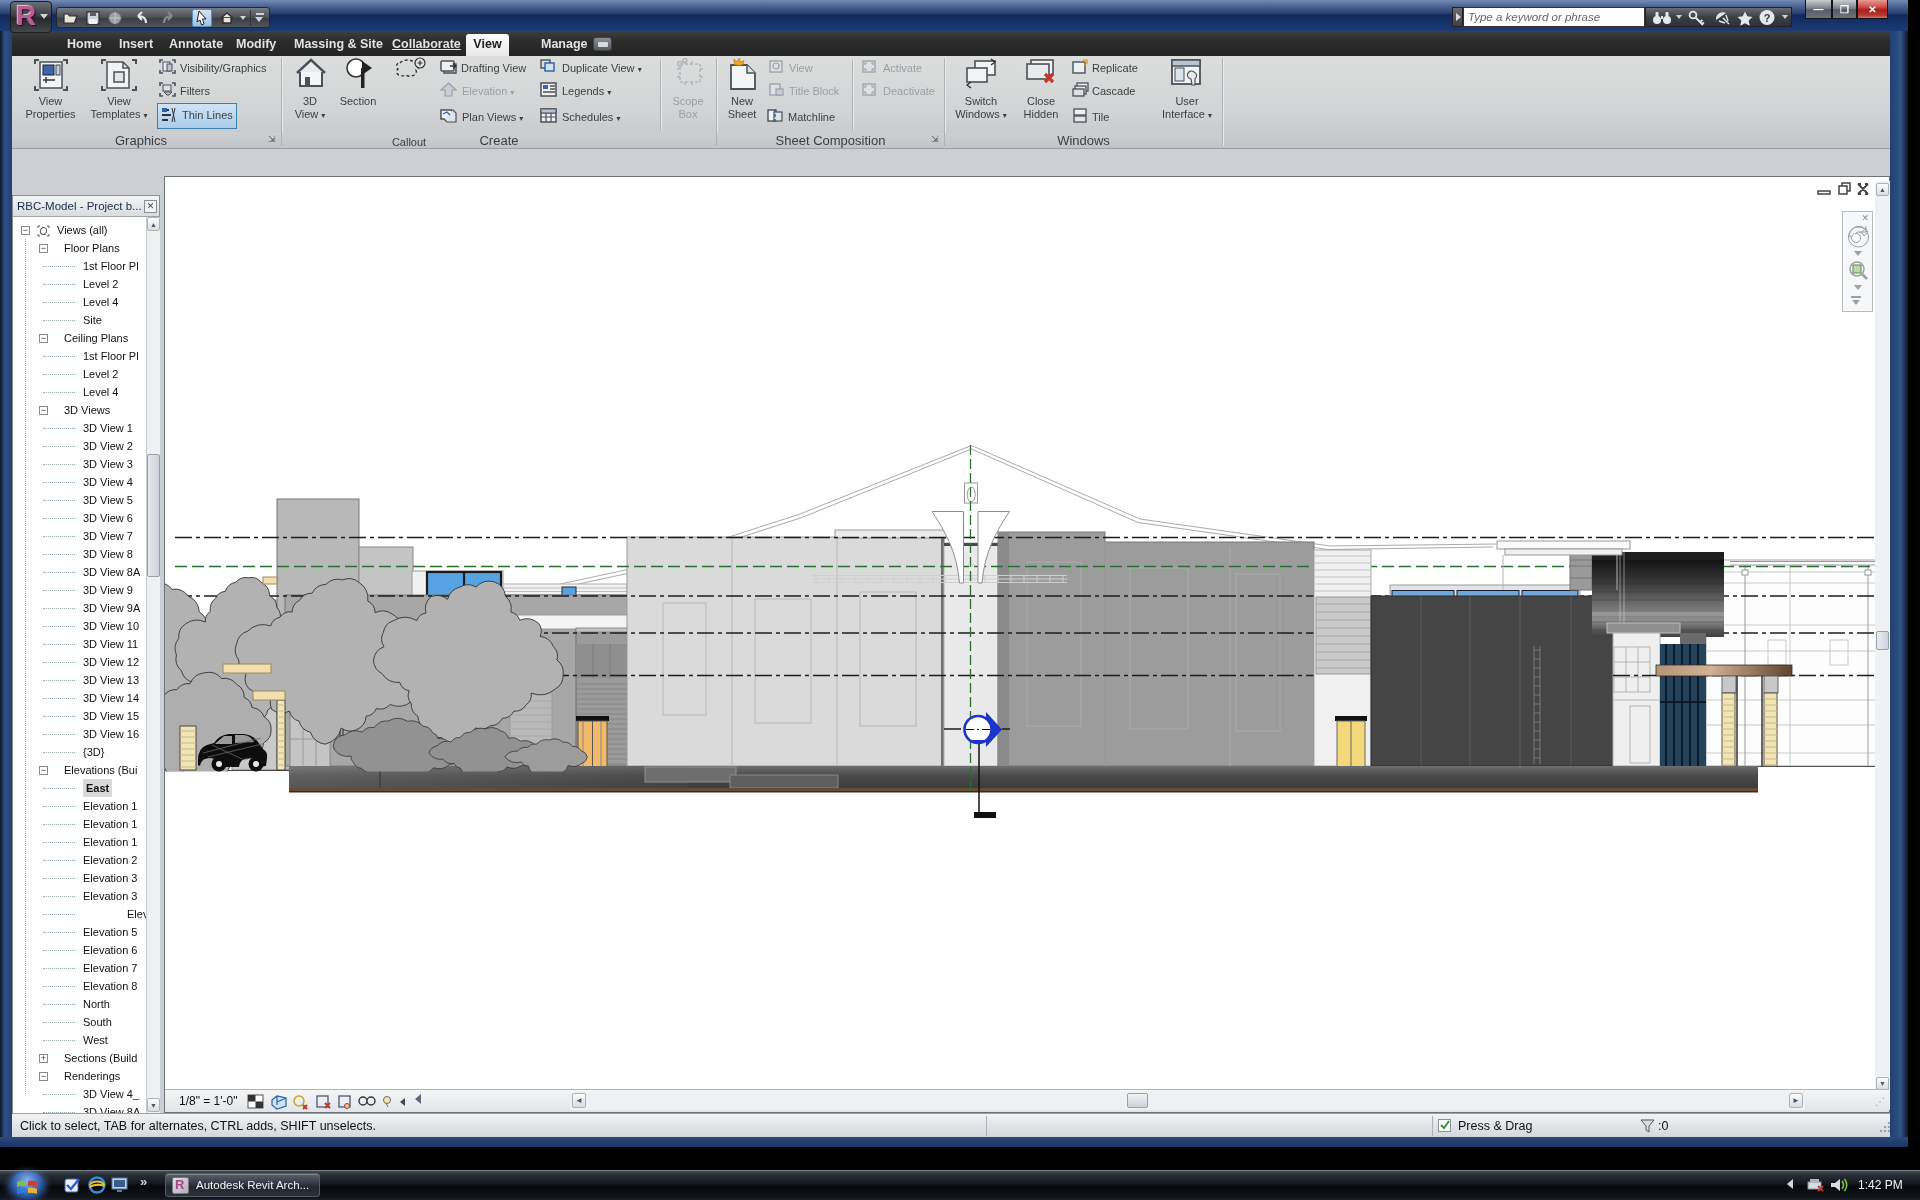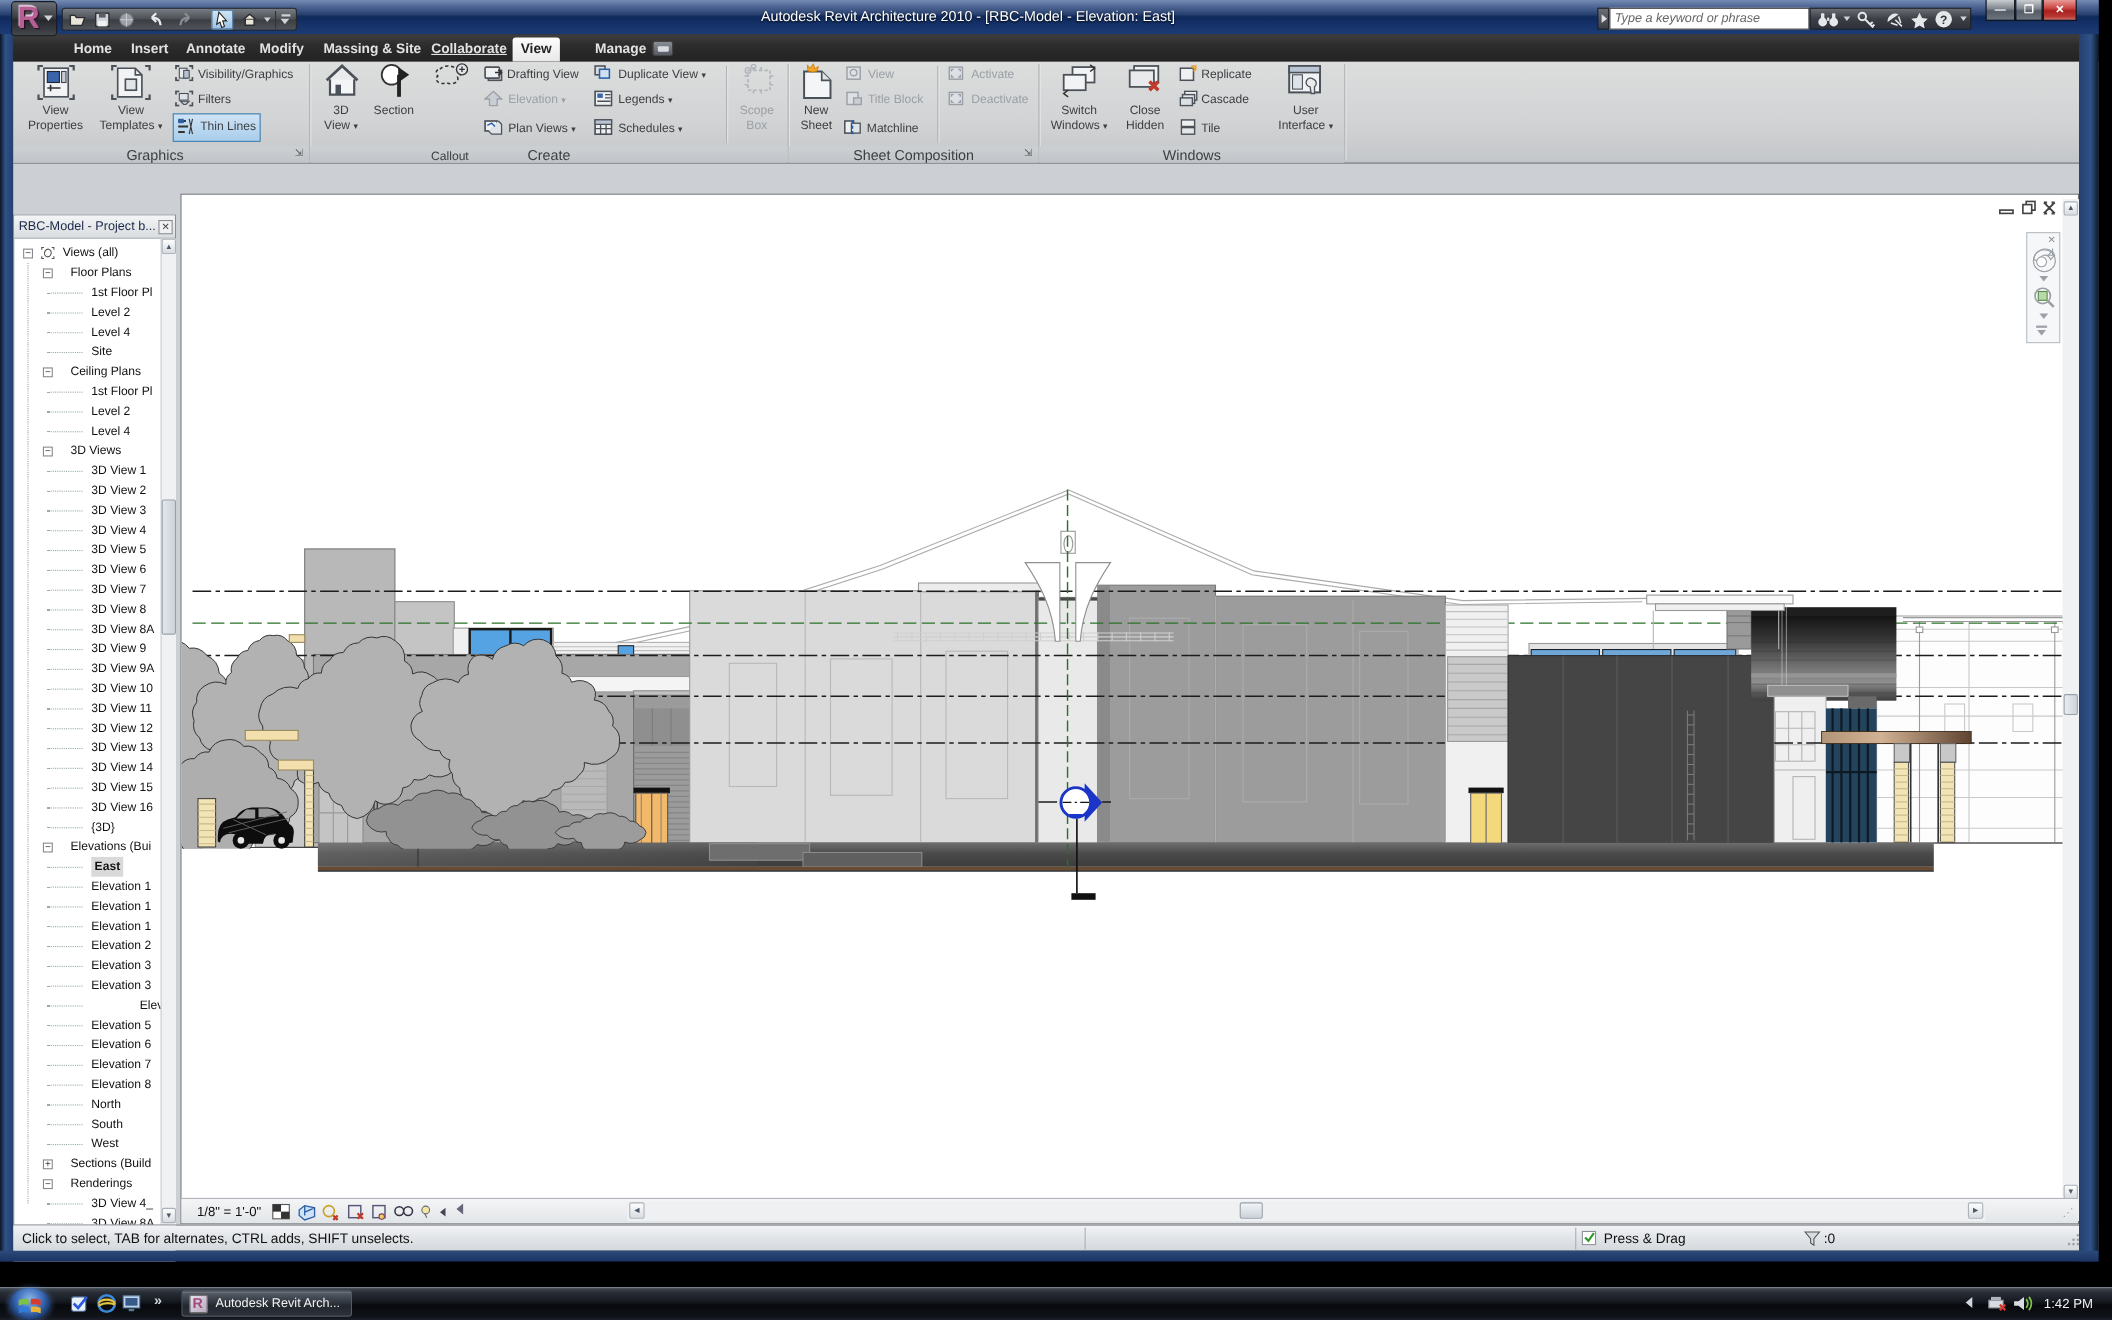--- a/index.html
+++ b/index.html
@@ -43,29 +43,28 @@
 #blackR { left:1908px; top:0; width:12px; height:1200px; background:#000; }
 #blackBot { left:0; top:1147px; width:1920px; height:23px; background:#000; }
 
 #panel { left:12px; top:176px; width:148px; height:1119px; background:#fff; border:1px solid #8a8e92;margin-top:19px; }
 #ptitle { position:absolute; left:0; top:0; width:100%; height:21px; background:linear-gradient(180deg,#f4f5f6,#d9dcdf); border-bottom:1px solid #a0a4a8; color:#1b2a4a; font-size:11.5px; padding:4px 4px; }
 #ptree { position:absolute; left:1px; top:21px; width:133px; height:897px; overflow:hidden; font-size:11px; color:#111; }
 .trow { position:absolute; white-space:nowrap; height:18px; line-height:18px; }
 
 #canvas { left:164px; top:176px; width:1726px; height:937px; background:#fff; border:1px solid #6e7276; }
 
-#statusbar { left:0; top:1113px; width:1908px; height:24px; background:linear-gradient(180deg,#f2f3f5 0%,#e3e6e9 45%,#d4d8dc 100%); border-top:1px solid #9aa0a6; font-size:12.5px; color:#111; }
+#statusbar { left:0; top:1113px; width:1908px; height:24px; background:linear-gradient(180deg,#f2f3f5 0%,#e3e6e9 45%,#d4d8dc 100%); border-top:1px solid #9aa0a6; font-size:12.5px; color:#111;border-radius:12px; }
 
 #taskbar { left:0; top:1170px; width:1920px; height:30px; background:linear-gradient(180deg,#4d545c 0%,#2a2f38 15%,#15181f 45%,#07090d 55%,#101318 90%,#1b1f28 100%); }
 </style>
 </head>
 <body>
 <div id="screen">
   <div class="abs" id="titlebar"></div>
-  <div class="abs" id="ttext">Autodesk Revit Architecture 2010 - [RBC-Model - Elevation: East]</div>
   <div class="abs" id="apbtn">
       <span class="R">R</span>
       <span class="dd"></span>
     </div>
   <div class="abs" id="qat">
     <svg class="qi" style="left:5px;" viewBox="0 0 17 16">
         <path d="M2 13 V4 h4 l1.5 2 H15 l-2.5 7 z" fill="#e8e4d8" stroke="#2a2c30" stroke-width="1.2"></path>
       </svg>
     <svg class="qi" style="left:28px;" viewBox="0 0 17 16">
         <rect x="2" y="2" width="12" height="12" fill="#cfd3d8" stroke="#2a2c30" stroke-width="1.2"></rect>

